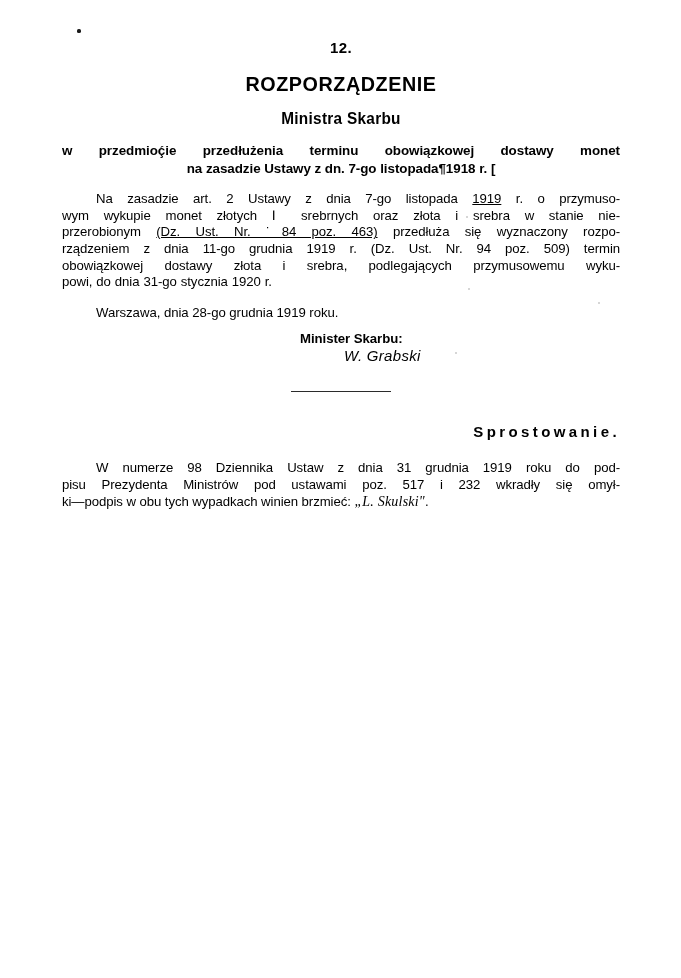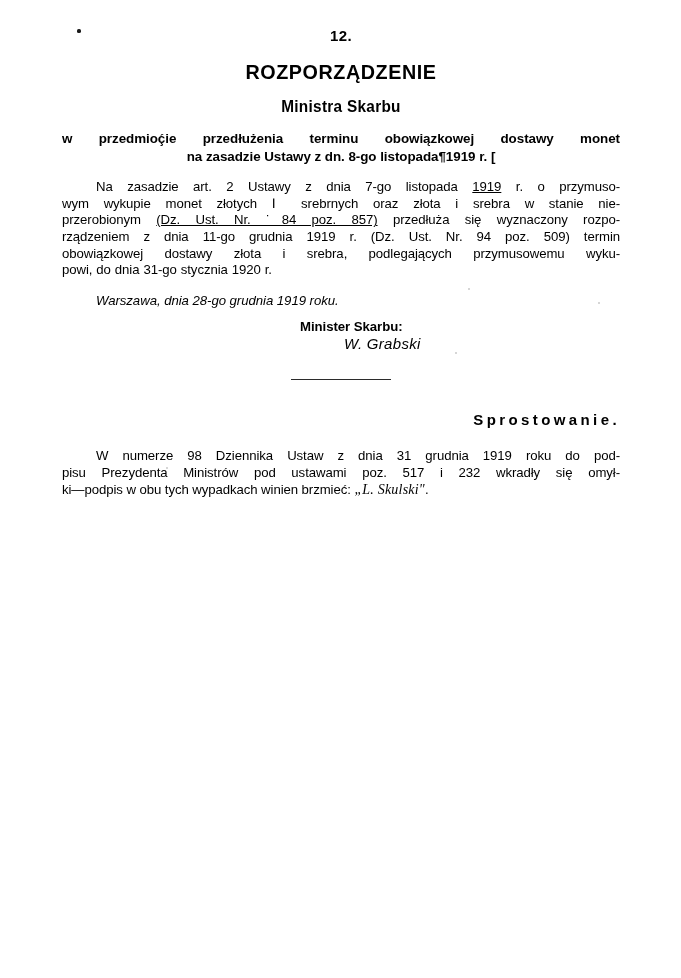--- a/index.html
+++ b/index.html
@@ -39,21 +39,21 @@
     background: #c9c9c9;
     border-radius: 50%;
     width: 2px;
     height: 2px;
   }
 
   
   .content {
     position: absolute;
     left: 62px;
-    top: 4px;
+    top: 16px;
     width: 558px;
   }
 
   .item-number {
     text-align: center;
     font-weight: bold;
     font-size: 15px;
     letter-spacing: 0.3px;
     margin-top: 24px;
     line-height: 1.1;
@@ -129,21 +129,20 @@
     text-decoration: underline;
     text-underline-offset: 1px;
   }
 
   .place-date {
     margin-top: 14px;
     font-size: 13.2px;
     line-height: 16.6px;
     padding-left: 34px;
     letter-spacing: -0.05px;
-    font-style: italic;
   }
 
   .signature-block {
     margin-top: 9px;
     padding-left: 238px;
     font-size: 13.2px;
     line-height: 17px;
   }
   .signature-role {
     letter-spacing: -0.05px;
@@ -218,27 +217,27 @@
   <div class="content">
 
     <div class="item-number">12.</div>
 
     <div class="doc-type">ROZPORZĄDZENIE</div>
 
     <div class="doc-authority">Ministra Skarbu</div>
 
     <div class="doc-subject">
       <span class="subject-line justify">w przedmioḉie przedłużenia terminu obowiązkowej dostawy monet</span>
-      <span class="subject-line center">na zasadzie Ustawy z dn. 8-go listopada¶1919 r. [</span>
+      <span class="subject-line center">na zasadzie Ustawy z dn. 7-go listopada¶1918 r. [</span>
     </div>
 
     <div class="body-paragraph">
       <span class="line first"><span class="indent-lead"></span><span>Na zasadzie art. 2 Ustawy z dnia 7-go listopada </span><span class="u">1919</span><span> r. o przymuso-</span></span>
       <span class="line">wym wykupie monet złotych Ⅰ srebrnych oraz złota i srebra w stanie nie-</span>
-      <span class="line"><span>przerobionym </span><span class="u">(Dz. Ust. Nr. ˙84 poz. 857)</span><span> przedłuża się wyznaczony rozpo-</span></span>
+      <span class="line"><span>przerobionym </span><span class="u">(Dz. Ust. Nr. ˙84 poz. 463)</span><span> przedłuża się wyznaczony rozpo-</span></span>
       <span class="line">rządzeniem z dnia 11-go grudnia 1919 r. (Dz. Ust. Nr. 94 poz. 509) termin</span>
       <span class="line">obowiązkowej dostawy złota i srebra, podlegających przymusowemu wyku-</span>
       <span class="line last">powi, do dnia 31-go stycznia 1920 r.</span>
     </div>
 
     <div class="place-date">Warszawa, dnia 28-go grudnia 1919 roku.</div>
 
     <div class="signature-block">
       <div class="signature-role">Minister Skarbu:</div>
       <div class="signature-name">W. Grabski</div>

